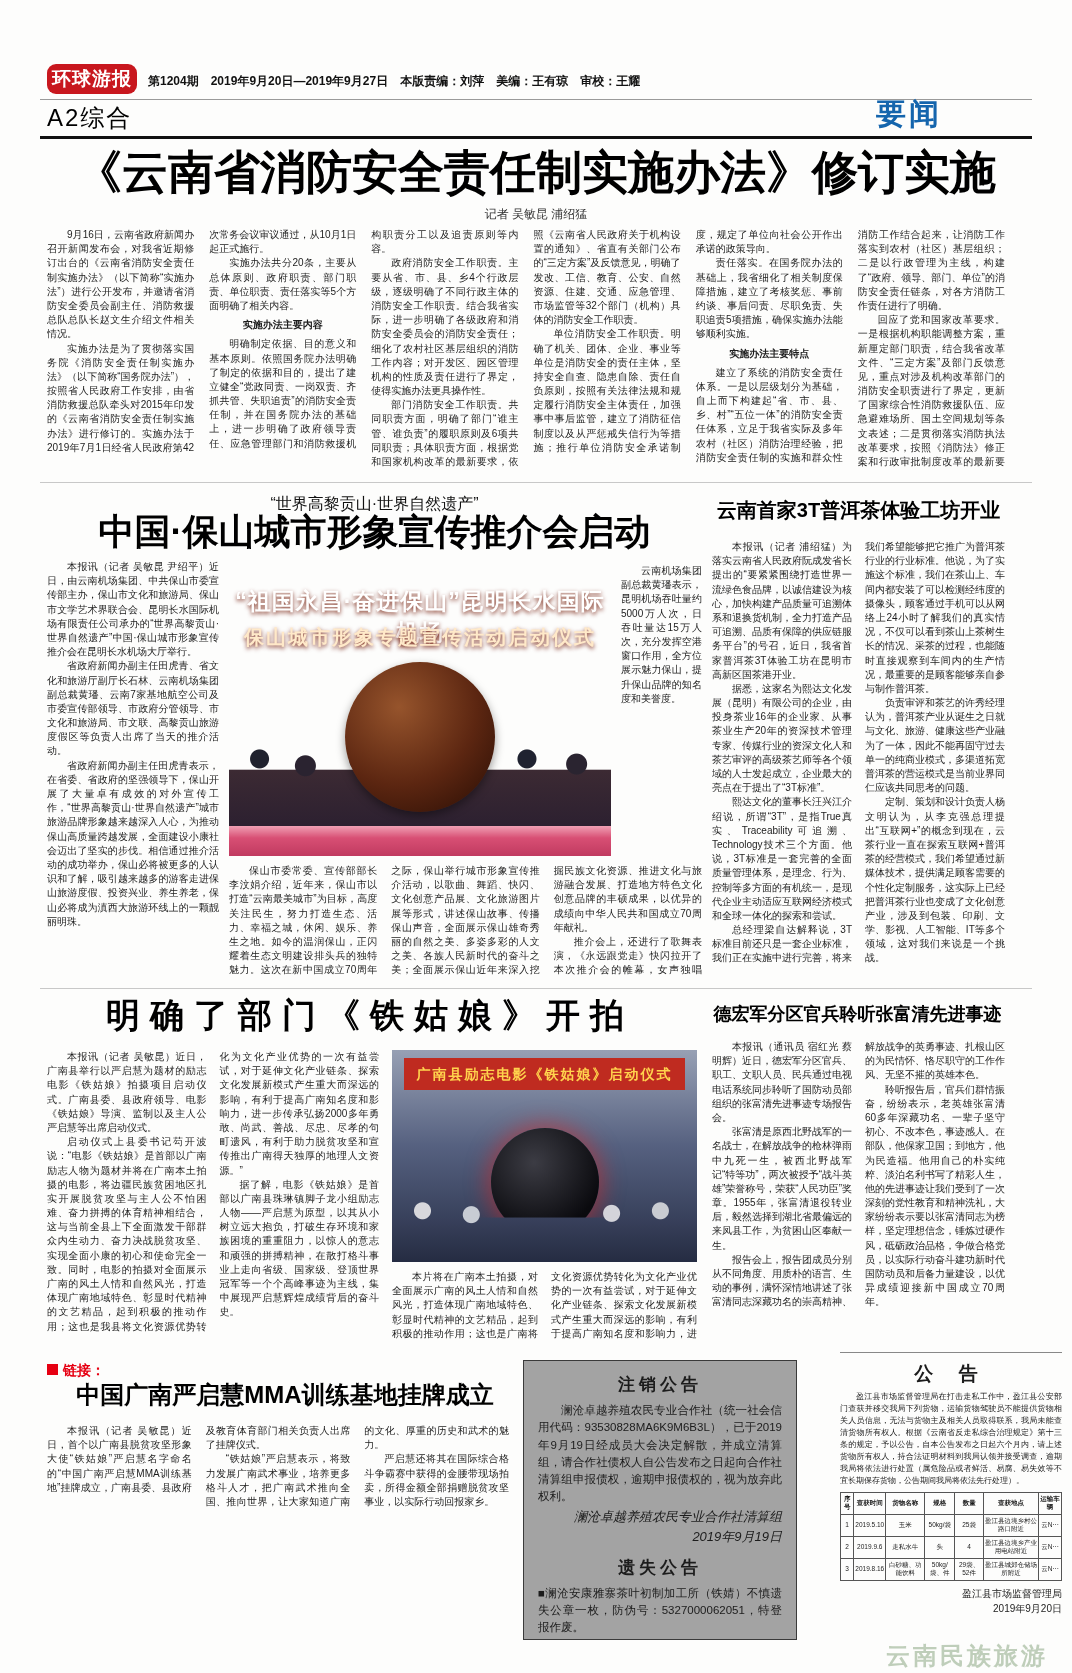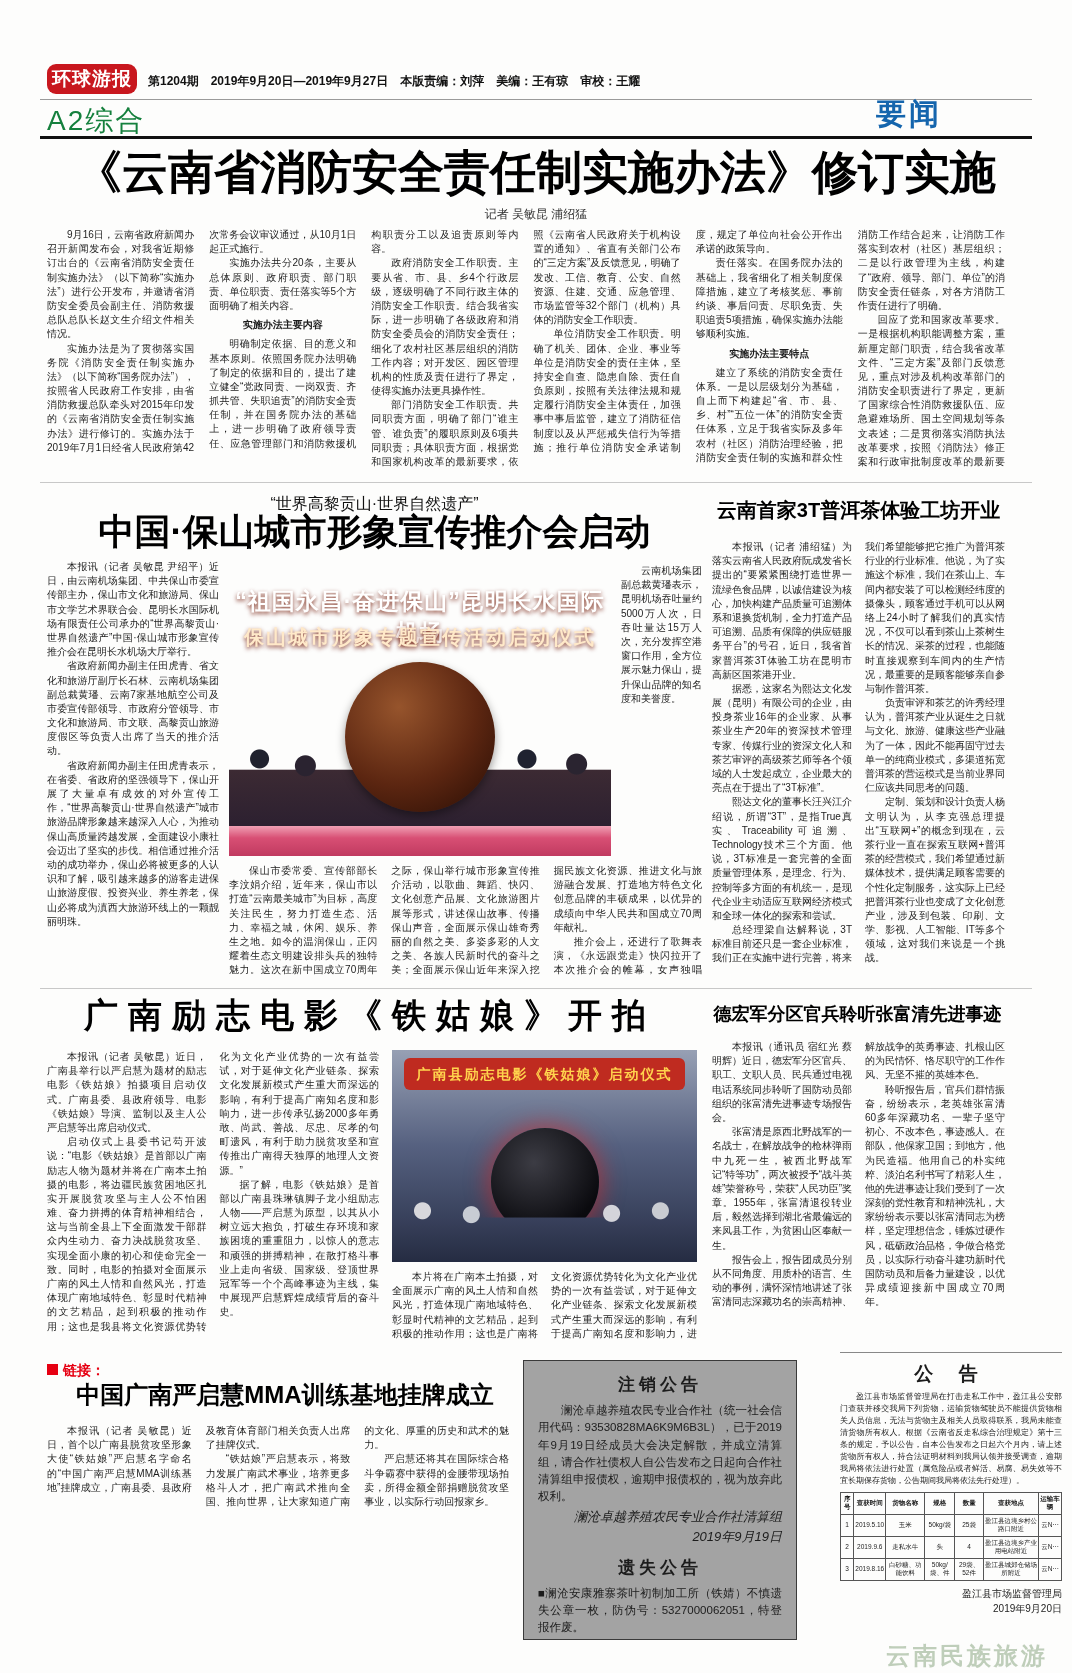--- a/index.html
+++ b/index.html
@@ -8,21 +8,21 @@
   .abs{position:absolute;}
   .rule{position:absolute;left:40px;width:992px;background:#222;}
   .rule.thin{height:1px;background:#9a9a9a;}
   .rule.thick{height:3px;background:#111;}
   .rule.faint{height:1px;background:#c8c8c8;}
 
   
   .mast-red{position:absolute;left:47px;top:64px;width:90px;height:30px;background:#c8171e;
             color:#fff;font-weight:bold;font-size:19px;line-height:30px;text-align:center;letter-spacing:1px;border-radius:9px;}
   .issue{position:absolute;left:148px;top:73px;font-size:12px;font-weight:bold;color:#111;}
-  .edition{position:absolute;left:47px;top:102px;font-size:28px;color:#15803d;letter-spacing:2px;}
+  .edition{position:absolute;left:47px;top:102px;font-size:24px;color:#000000;letter-spacing:2px;}
   .section{position:absolute;right:130px;top:94px;font-size:30px;font-weight:900;color:#1565ad;letter-spacing:3px;}
 
   
   .h1{position:absolute;text-align:center;font-weight:900;color:#000;line-height:1.05;}
   .byline{position:absolute;text-align:center;font-size:12px;color:#333;}
   .kicker{position:absolute;text-align:center;font-size:16px;color:#111;}
   .p{margin:0;text-indent:2em;text-align:justify;}
   .sub{font-weight:bold;text-align:center;text-indent:0;margin:5px 0;}
   .bodytxt{font-size:10px;line-height:1.42;overflow:hidden;}
   .c6{column-count:6;column-gap:15px;}
@@ -45,21 +45,21 @@
        radial-gradient(circle at 91% 28%,#2a2430 10px,transparent 11px),
        linear-gradient(180deg,transparent 0 34%,#3c2a33 35%,#2c2030 100%);}
   .photo1 .ball{position:absolute;left:50%;top:98px;transform:translateX(-50%);width:150px;height:150px;border-radius:50%;
      background:radial-gradient(circle at 36% 30%,#96542c,#5c2611 55%,#2c0f05 95%);box-shadow:0 4px 10px rgba(0,0,0,.4);}
   .photo1 .skirt{position:absolute;left:0;right:0;bottom:0;height:30px;
      background:linear-gradient(180deg,#f0a0b4 0,#d84f74 40%,#c03a60 100%);}
 
   
   .photo2{position:absolute;overflow:hidden;background:linear-gradient(180deg,#97a0b4 0%,#566180 45%,#262e46 100%);}
   .photo2 .banner{position:absolute;top:8px;left:12px;right:12px;height:32px;background:#bf2b20;color:#ffd34d;
-     font-weight:900;font-size:14px;line-height:32px;text-align:center;letter-spacing:2px;overflow:hidden;border-radius:6px;}
+     font-weight:900;font-size:14px;line-height:32px;text-align:center;letter-spacing:2px;overflow:hidden;}
   .photo2 .ball{position:absolute;left:50%;top:78px;transform:translateX(-50%);width:108px;height:108px;border-radius:50%;
      background:radial-gradient(circle at 40% 32%,#3c3c44,#0a0a0e 72%);box-shadow:0 0 20px 5px rgba(210,40,40,.5);}
   .photo2 .crowd{position:absolute;left:0;right:0;bottom:0;height:64px;
      background:
        radial-gradient(circle at 10% 20%,#d8d8dc 8px,transparent 9px),
        radial-gradient(circle at 26% 26%,#c8ccd4 8px,transparent 9px),
        radial-gradient(circle at 72% 24%,#d4d4da 8px,transparent 9px),
        radial-gradient(circle at 88% 20%,#c9ccd2 8px,transparent 9px),
        linear-gradient(180deg,transparent 0 30%,#39415c 31%,#252c42 100%);}
 
@@ -145,21 +145,21 @@
     <p class="p">据悉，这家名为熙达文化发展（昆明）有限公司的企业，由投身茶业16年的企业家、从事茶业生产20年的资深技术管理专家、传媒行业的资深文化人和茶艺审评的高级茶艺师等各个领域的人士发起成立，企业最大的亮点在于提出了“3T标准”。</p>
     <p class="p">熙达文化的董事长汪兴江介绍说，所谓“3T”，是指True真实、Traceability可追溯、Technology技术三个方面。他说，3T标准是一套完善的全面质量管理体系，是理念、行为、控制等多方面的有机统一，是现代企业主动适应互联网经济模式和全球一体化的探索和尝试。</p>
     <p class="p">总经理梁自达解释说，3T标准目前还只是一套企业标准，我们正在实施中进行完善，将来我们希望能够把它推广为普洱茶行业的行业标准。他说，为了实施这个标准，我们在茶山上、车间内都安装了可以检测经纬度的摄像头，顾客通过手机可以从网络上24小时了解我们的真实情况，不仅可以看到茶山上茶树生长的情况、采茶的过程，也能随时直接观察到车间内的生产情况，最重要的是顾客能够亲自参与制作普洱茶。</p>
     <p class="p">负责审评和茶艺的许秀经理认为，普洱茶产业从诞生之日就与文化、旅游、健康这些产业融为了一体，因此不能再固守过去单一的纯商业模式，多渠道拓宽普洱茶的营运模式是当前业界同仁应该共同思考的问题。</p>
     <p class="p">定制、策划和设计负责人杨文明认为，从李克强总理提出“互联网+”的概念到现在，云茶行业一直在探索互联网+普洱茶的经营模式，我们希望通过新媒体技术，提供满足顾客需要的个性化定制服务，这实际上已经把普洱茶行业也变成了文化创意产业，涉及到包装、印刷、文学、影视、人工智能、IT等多个领域，这对我们来说是一个挑战。</p>
 
   </div>
 
   <div class="rule faint" style="top:988px;"></div>
 
-  <div class="h1" style="left:40px;top:998px;width:660px;font-size:34px;letter-spacing:10px;">广南励志电影《铁姑娘》开拍</div>
+  <div class="h1" style="left:40px;top:998px;width:660px;font-size:34px;letter-spacing:10px;">明确了部门《铁姑娘》开拍</div>
   <div class="abs" style="left:47px;top:1050px;width:650px;height:296px;">
     <div class="abs bodytxt c2" style="left:0;top:0;width:332px;height:296px;">
       <p class="p">本报讯（记者 吴敏昆）近日，广南县举行以严启慧为题材的励志电影《铁姑娘》拍摄项目启动仪式。广南县委、县政府领导、电影《铁姑娘》导演、监制以及主人公严启慧等出席启动仪式。</p>
       <p class="p">启动仪式上县委书记芶开波说：“电影《铁姑娘》是首部以广南励志人物为题材并将在广南本土拍摄的电影，将边疆民族贫困地区扎实开展脱贫攻坚与主人公不怕困难、奋力拼搏的体育精神相结合，这与当前全县上下全面激发干部群众内生动力、奋力决战脱贫攻坚、实现全面小康的初心和使命完全一致。同时，电影的拍摄对全面展示广南的风土人情和自然风光，打造体现广南地域特色、彰显时代精神的文艺精品，起到积极的推动作用；这也是我县将文化资源优势转化为文化产业优势的一次有益尝试，对于延伸文化产业链条、探索文化发展新模式产生重大而深远的影响，有利于提高广南知名度和影响力，进一步传承弘扬2000多年勇敢、尚武、善战、尽忠、尽孝的句町遗风，有利于助力脱贫攻坚和宣传推出广南得天独厚的地理人文资源。”</p>
       <p class="p">据了解，电影《铁姑娘》是首部以广南县珠琳镇脚子龙小组励志人物——严启慧为原型，以其从小树立远大抱负，打破生存环境和家族困境的重重阻力，以惊人的意志和顽强的拼搏精神，在散打格斗事业上走向省级、国家级、登顶世界冠军等一个个高峰事迹为主线，集中展现严启慧辉煌成绩背后的奋斗史。</p>
     </div>
     <div class="photo2" style="left:345px;top:0;width:305px;height:212px;">
       <div class="banner">广南县励志电影《铁姑娘》启动仪式</div>
       <div class="ball"></div>
       <div class="crowd"></div>

